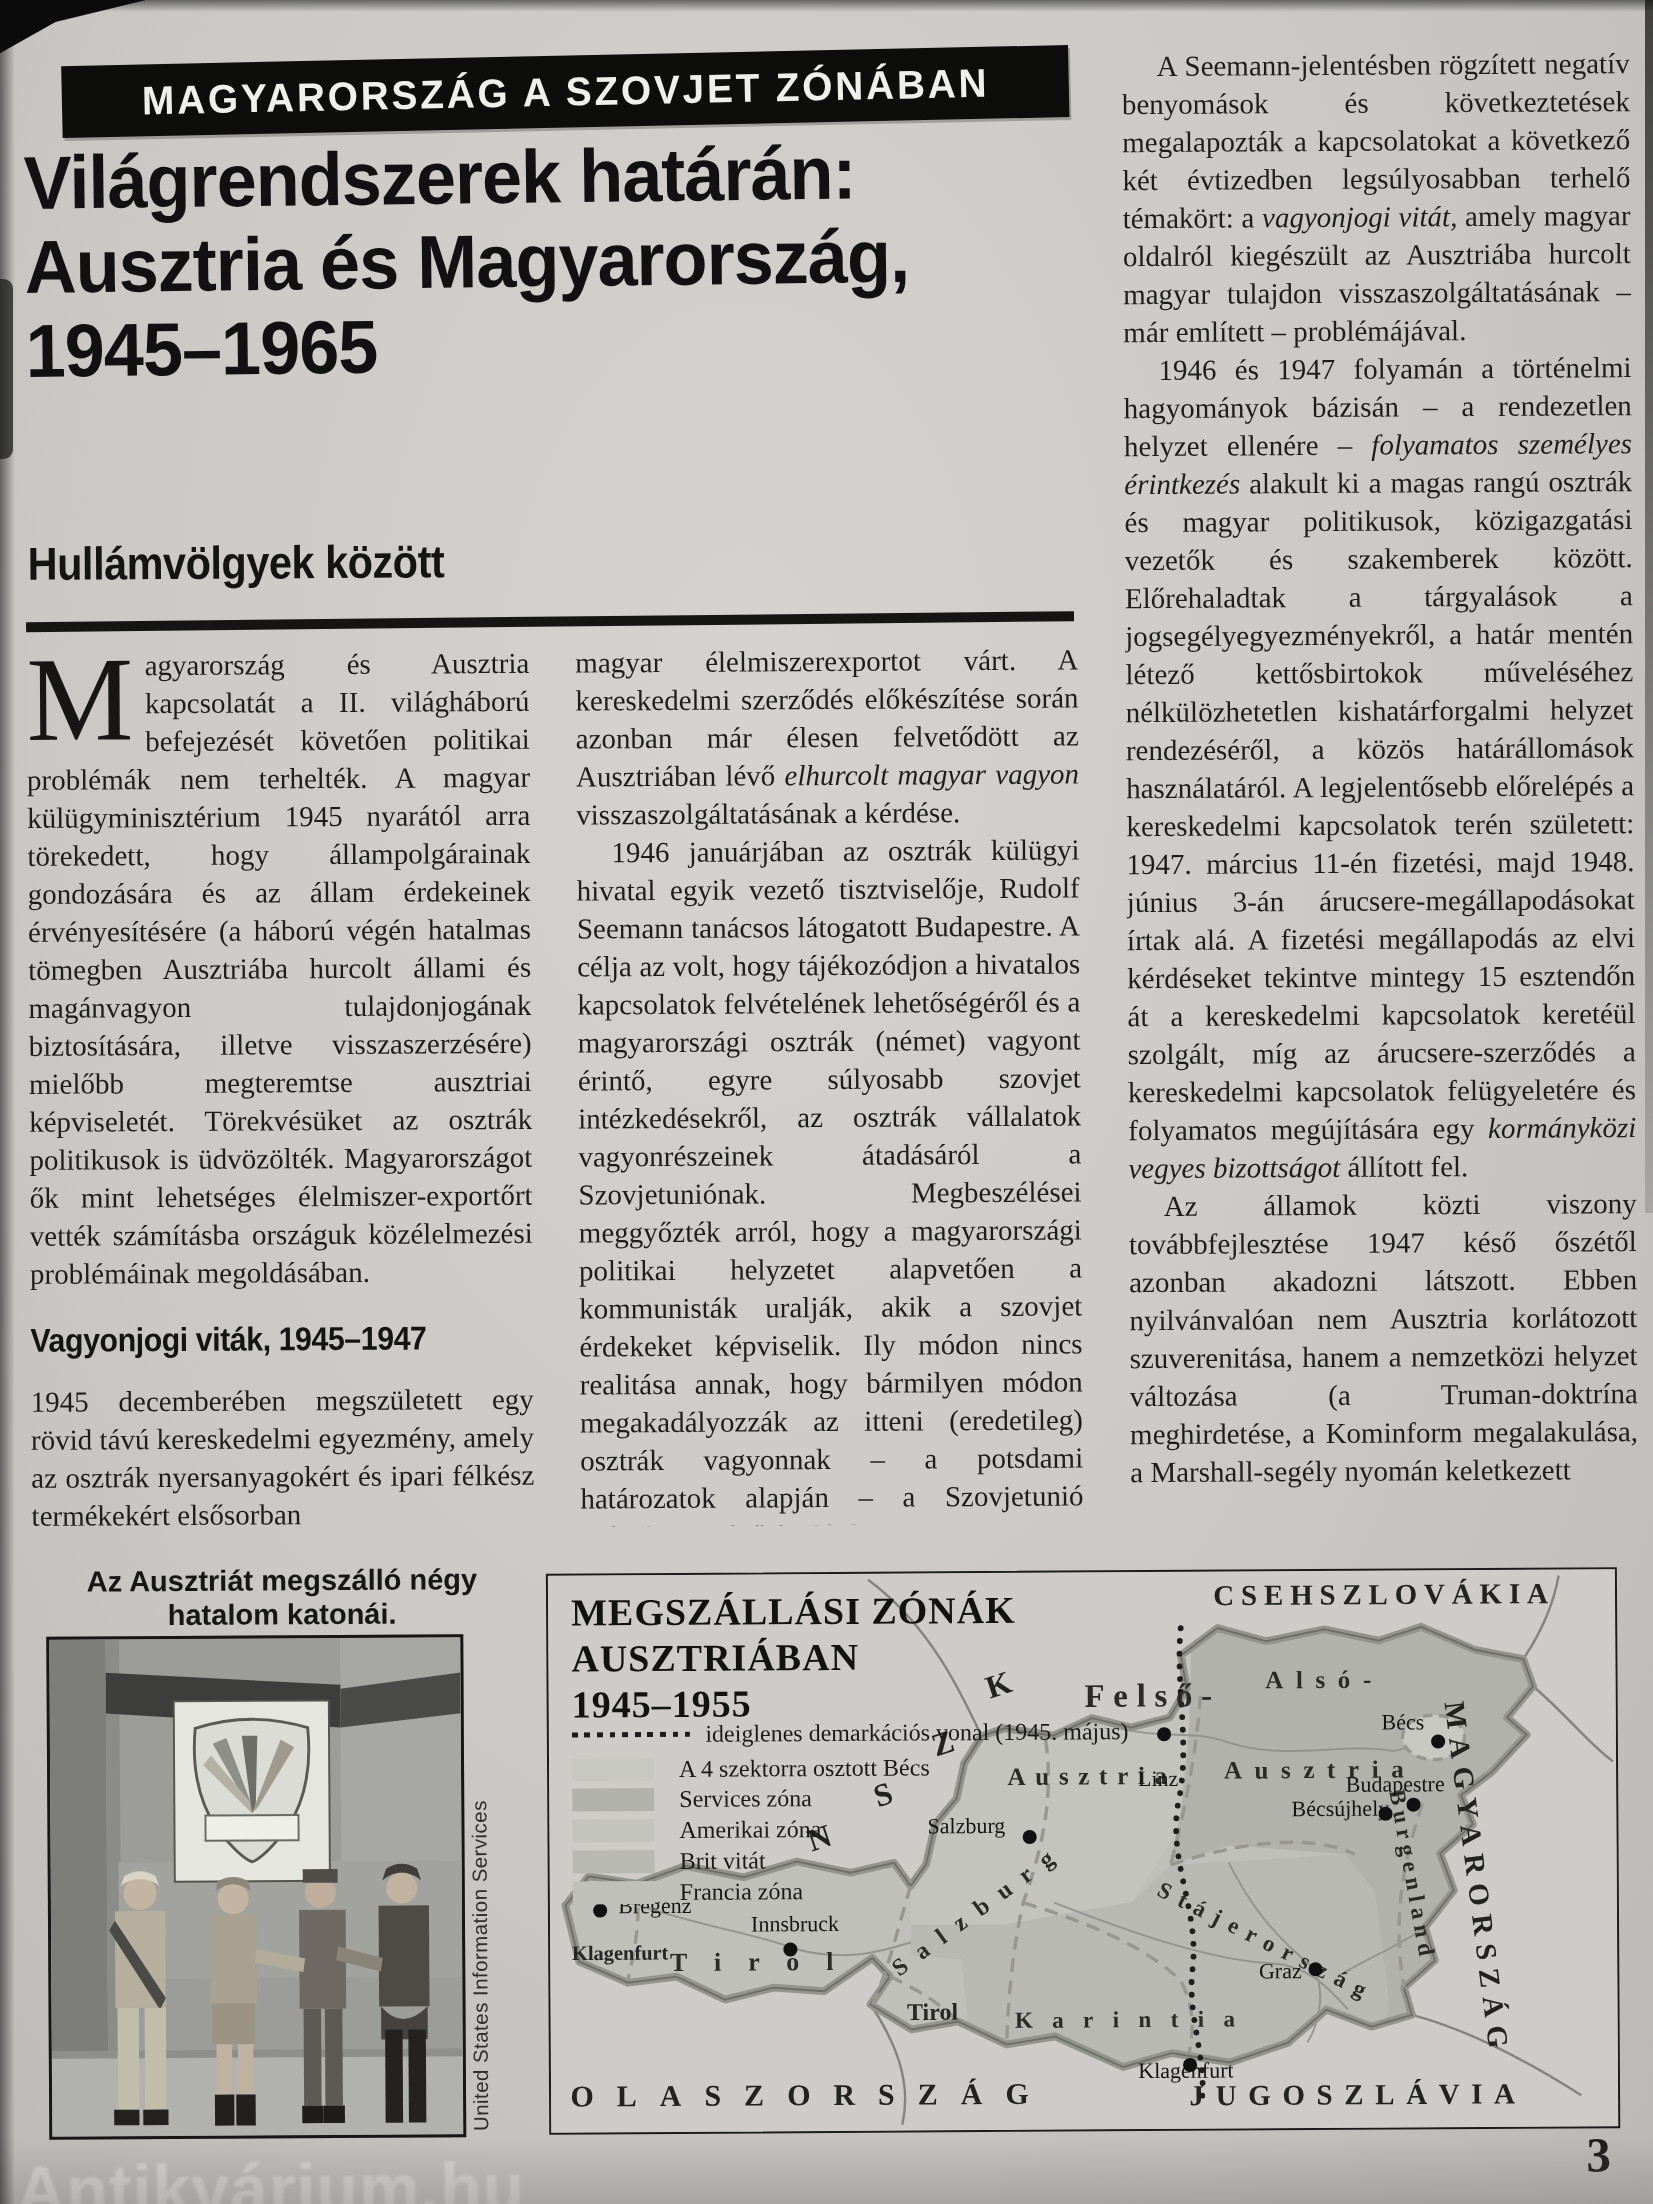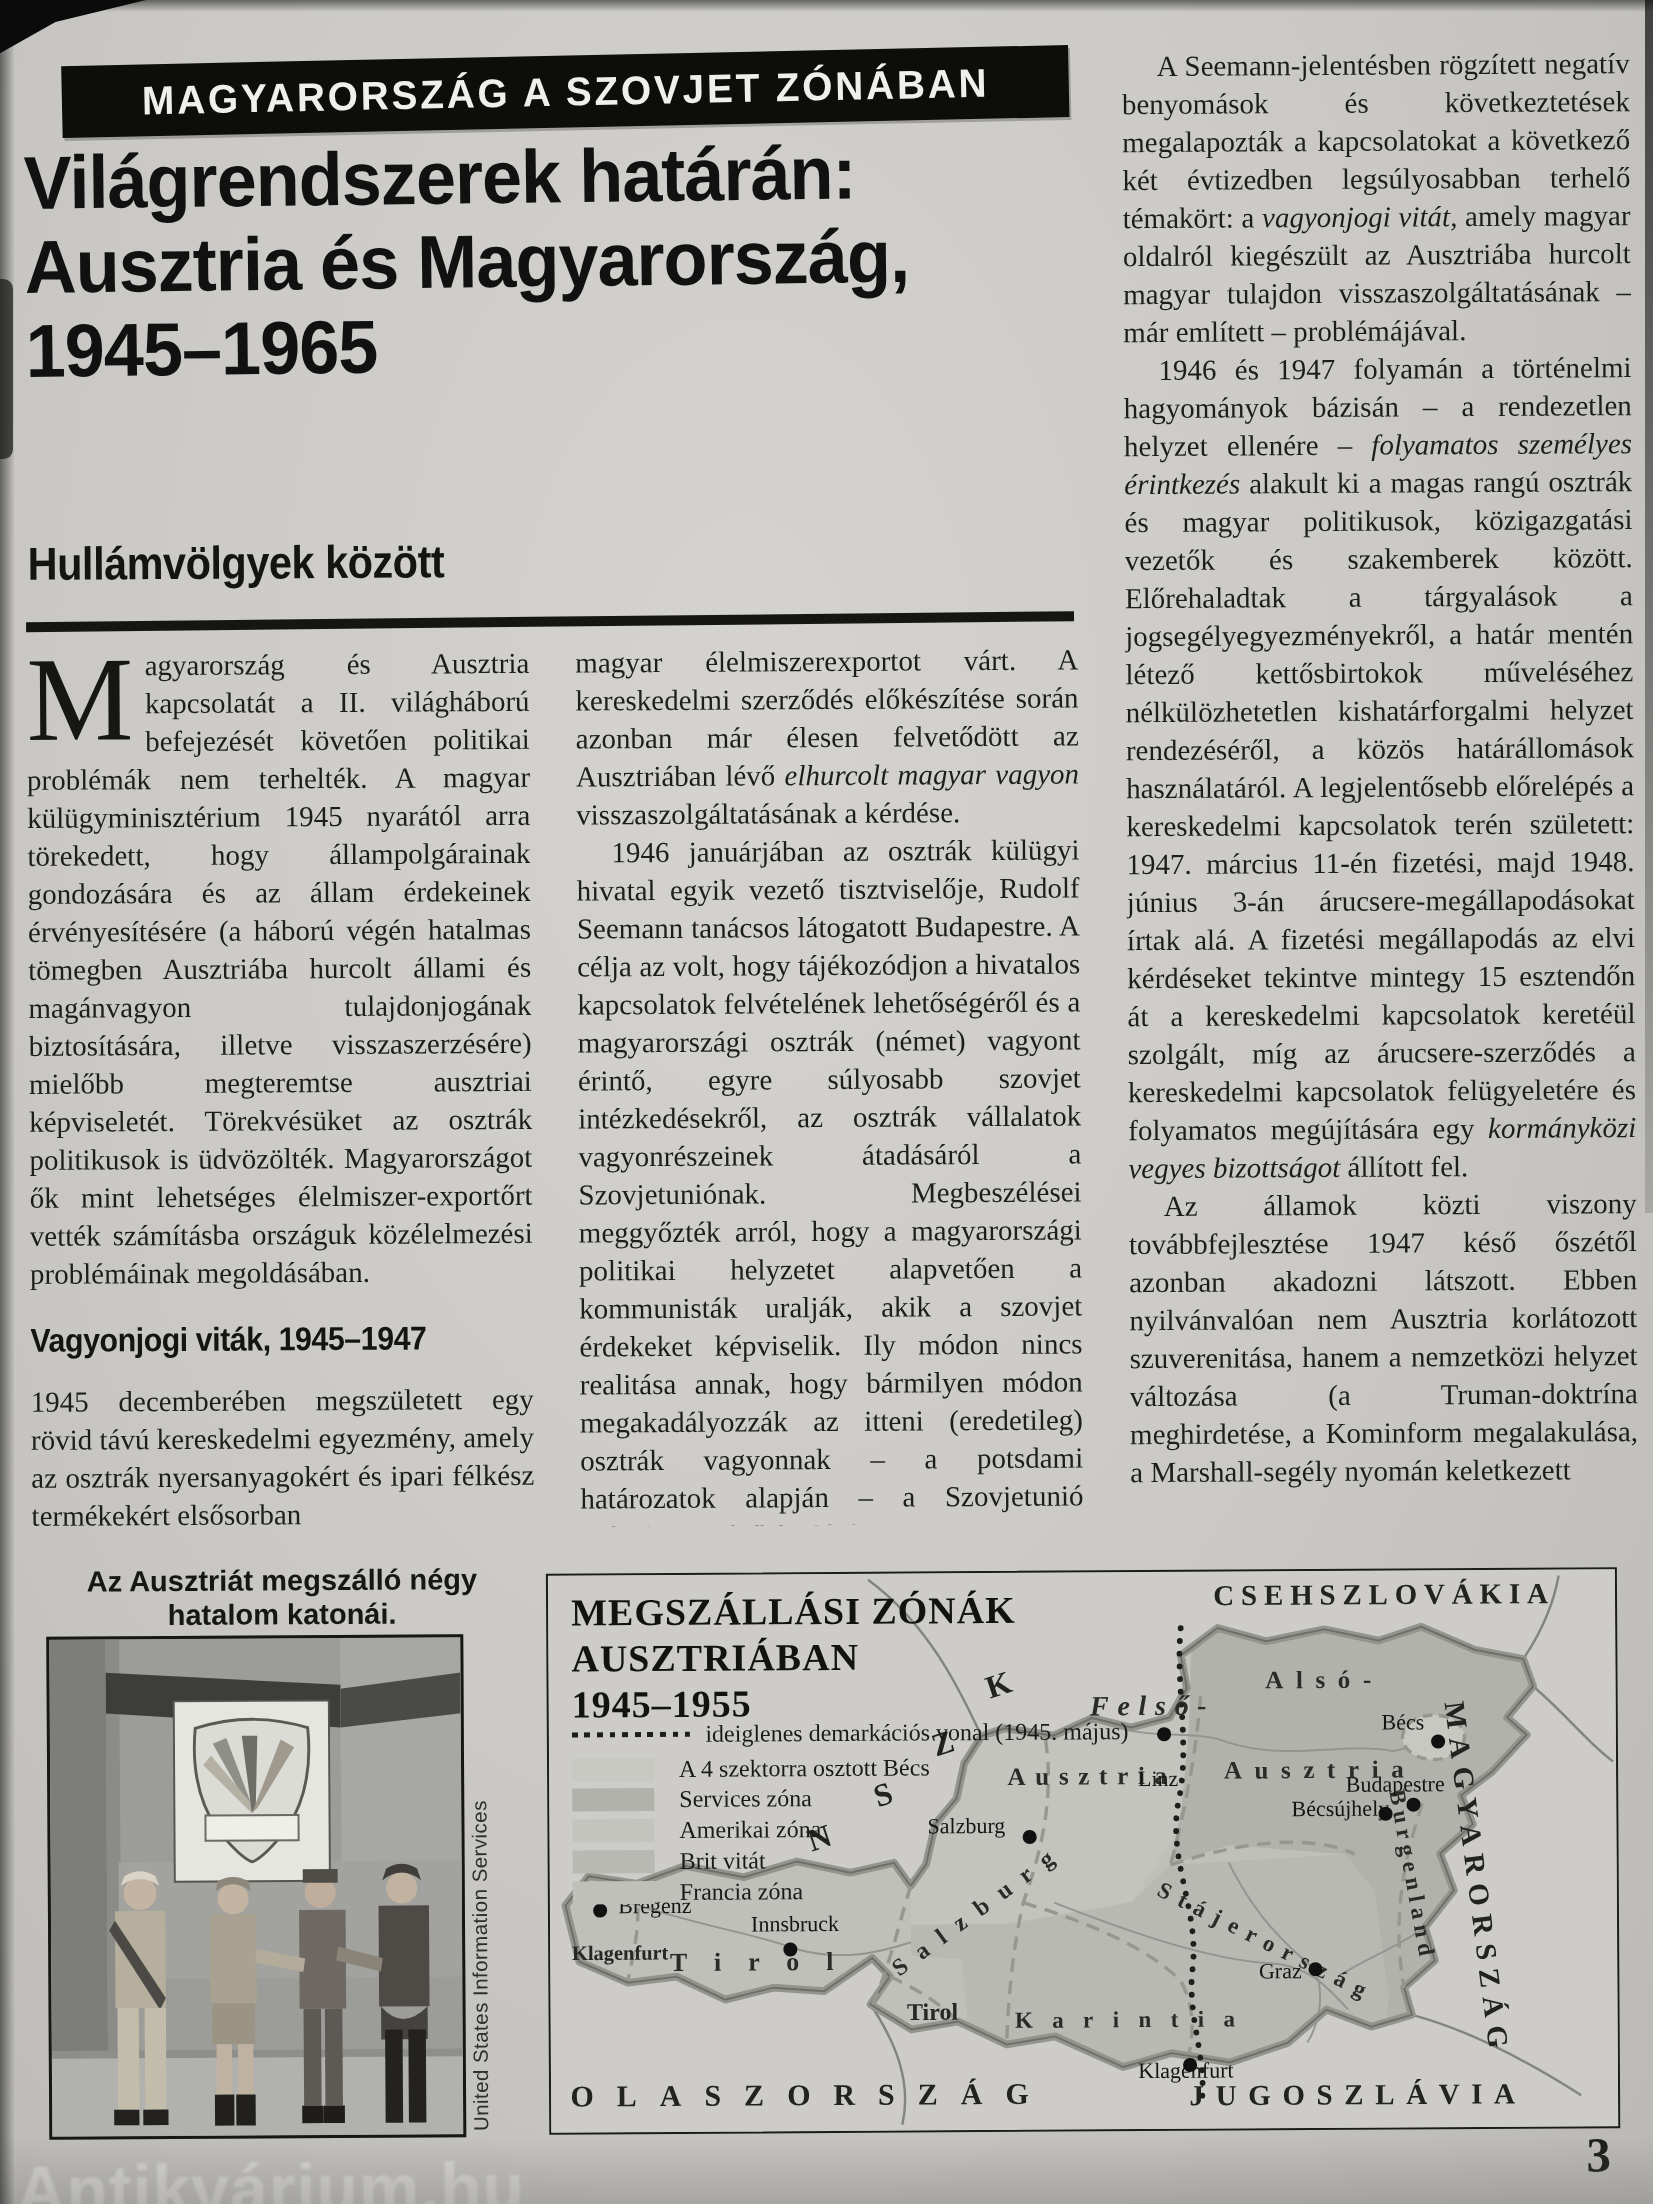--- a/index.html
+++ b/index.html
@@ -278,21 +278,21 @@
         </div>
       <div id="map-labels">
           <div class="map-label country" style="left: 836px; top: 24px; font-size: 29px; letter-spacing: 6.8px; transform: translate(-50%, -50%);">CSEHSZLOVÁKIA</div>
           <div class="map-label country" style="left: 270px; top: 264px; font-size: 32px; transform: translate(-50%, -50%) rotate(-18deg);">N</div>
           <div class="map-label country" style="left: 334px; top: 221px; font-size: 32px; transform: translate(-50%, -50%) rotate(-18deg);">S</div>
           <div class="map-label country" style="left: 394px; top: 170px; font-size: 32px; transform: translate(-50%, -50%) rotate(-18deg);">Z</div>
           <div class="map-label country" style="left: 450px; top: 112px; font-size: 32px; transform: translate(-50%, -50%) rotate(-18deg);">K</div>
           <div class="map-label country" style="left: 260px; top: 521px; font-size: 30px; letter-spacing: 23px; transform: translate(-50%, -50%);">OLASZORSZÁG</div>
           <div class="map-label country" style="left: 807px; top: 524px; font-size: 29px; letter-spacing: 11.6px; transform: translate(-50%, -50%);">JUGOSZLÁVIA</div>
           <div class="map-label country" style="left: 927px; top: 309px; font-size: 29px; letter-spacing: 8.7px; transform: translate(-50%, -50%) rotate(83deg);">MAGYARORSZÁG</div>
-          <div class="map-label province-spread" style="left: 604px; top: 134px; font-size: 28px; letter-spacing: 8.7px; transform: translate(-50%, -50%); font-style: italic;">Felső-</div>
+          <div class="map-label province-spread" style="left: 604px; top: 124px; font-size: 33px; letter-spacing: 8.7px; transform: translate(-50%, -50%);">Felső-</div>
           <div class="map-label province-spread" style="left: 543px; top: 204px; font-size: 25px; letter-spacing: 9.7px; transform: translate(-50%, -50%);">Ausztria</div>
           <div class="map-label province-spread" style="left: 776px; top: 109px; font-size: 25px; letter-spacing: 12.6px; transform: translate(-50%, -50%);">Alsó-</div>
           <div class="map-label province-spread" style="left: 771px; top: 199px; font-size: 25px; letter-spacing: 12.6px; transform: translate(-50%, -50%);">Ausztria</div>
           <div class="map-label province" style="left: 70px; top: 378px; font-size: 20.4px; transform: translate(-50%, -50%);">Klagenfurt</div>
           <div class="map-label province-spread" style="left: 215px; top: 388px; font-size: 26px; letter-spacing: 27px; transform: translate(-50%, -50%);">Tirol</div>
           <div class="map-label province" style="left: 382px; top: 439px; font-size: 24px; transform: translate(-50%, -50%);">Tirol</div>
           <div class="map-label province-spread" style="left: 429px; top: 336px; font-size: 24px; letter-spacing: 14.6px; transform: translate(-50%, -50%) rotate(-36deg);">Salzburg</div>
           <div class="map-label province-spread" style="left: 716px; top: 371px; font-size: 23px; letter-spacing: 9.7px; transform: translate(-50%, -50%) rotate(27deg);">Stájerország</div>
           <div class="map-label province-spread" style="left: 584px; top: 448px; font-size: 23px; letter-spacing: 19.4px; transform: translate(-50%, -50%);">Karintia</div>
           <div class="map-label province-spread" style="left: 862px; top: 305px; font-size: 23px; letter-spacing: 5.8px; transform: translate(-50%, -50%) rotate(80deg);">Burgenland</div>

